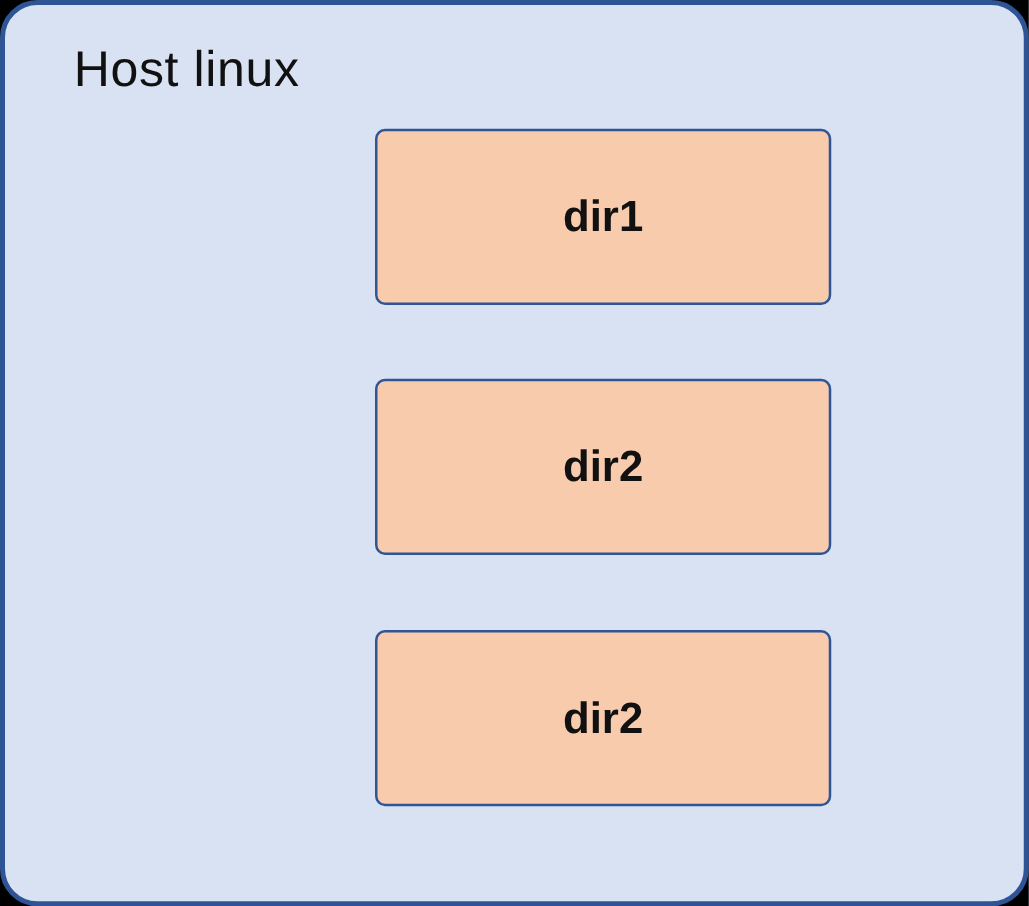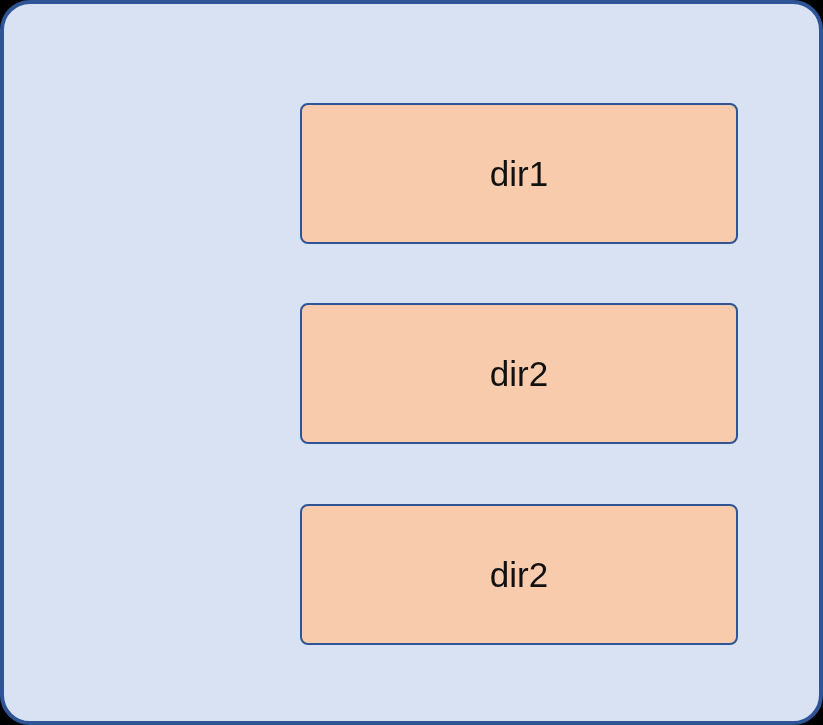--- a/index.html
+++ b/index.html
@@ -30,39 +30,40 @@
     position:absolute;
     left:55px; top:30px;
     font-size:40px;
     font-weight:300;
     color:var(--text);
     letter-spacing:0.5px;
   }
   .dir-box{
     position:absolute;
     left:296px;
-    width:438px;
+    width:365px;
     height:141px;
     background:var(--box-fill);
     border:2px solid var(--box-border);
     border-radius:8px;
     display:flex;
     align-items:center;
     justify-content:center;
     font-size:35px;
-    font-weight:400;
+    font-weight:700;
     color:var(--text);
   }
   .dir-box-1{top:99px;}
   .dir-box-2{top:299px;}
   .dir-box-3{top:500px;}
 </style>
 </head>
 <body>
 
 <div class="host-container">
+  <div class="host-title">Host linux</div>
 
   <div class="dir-box dir-box-1">dir1</div>
 
   <div class="dir-box dir-box-2">dir2</div>
 
   <div class="dir-box dir-box-3">dir2</div>
 </div>
 
 </body></html>

